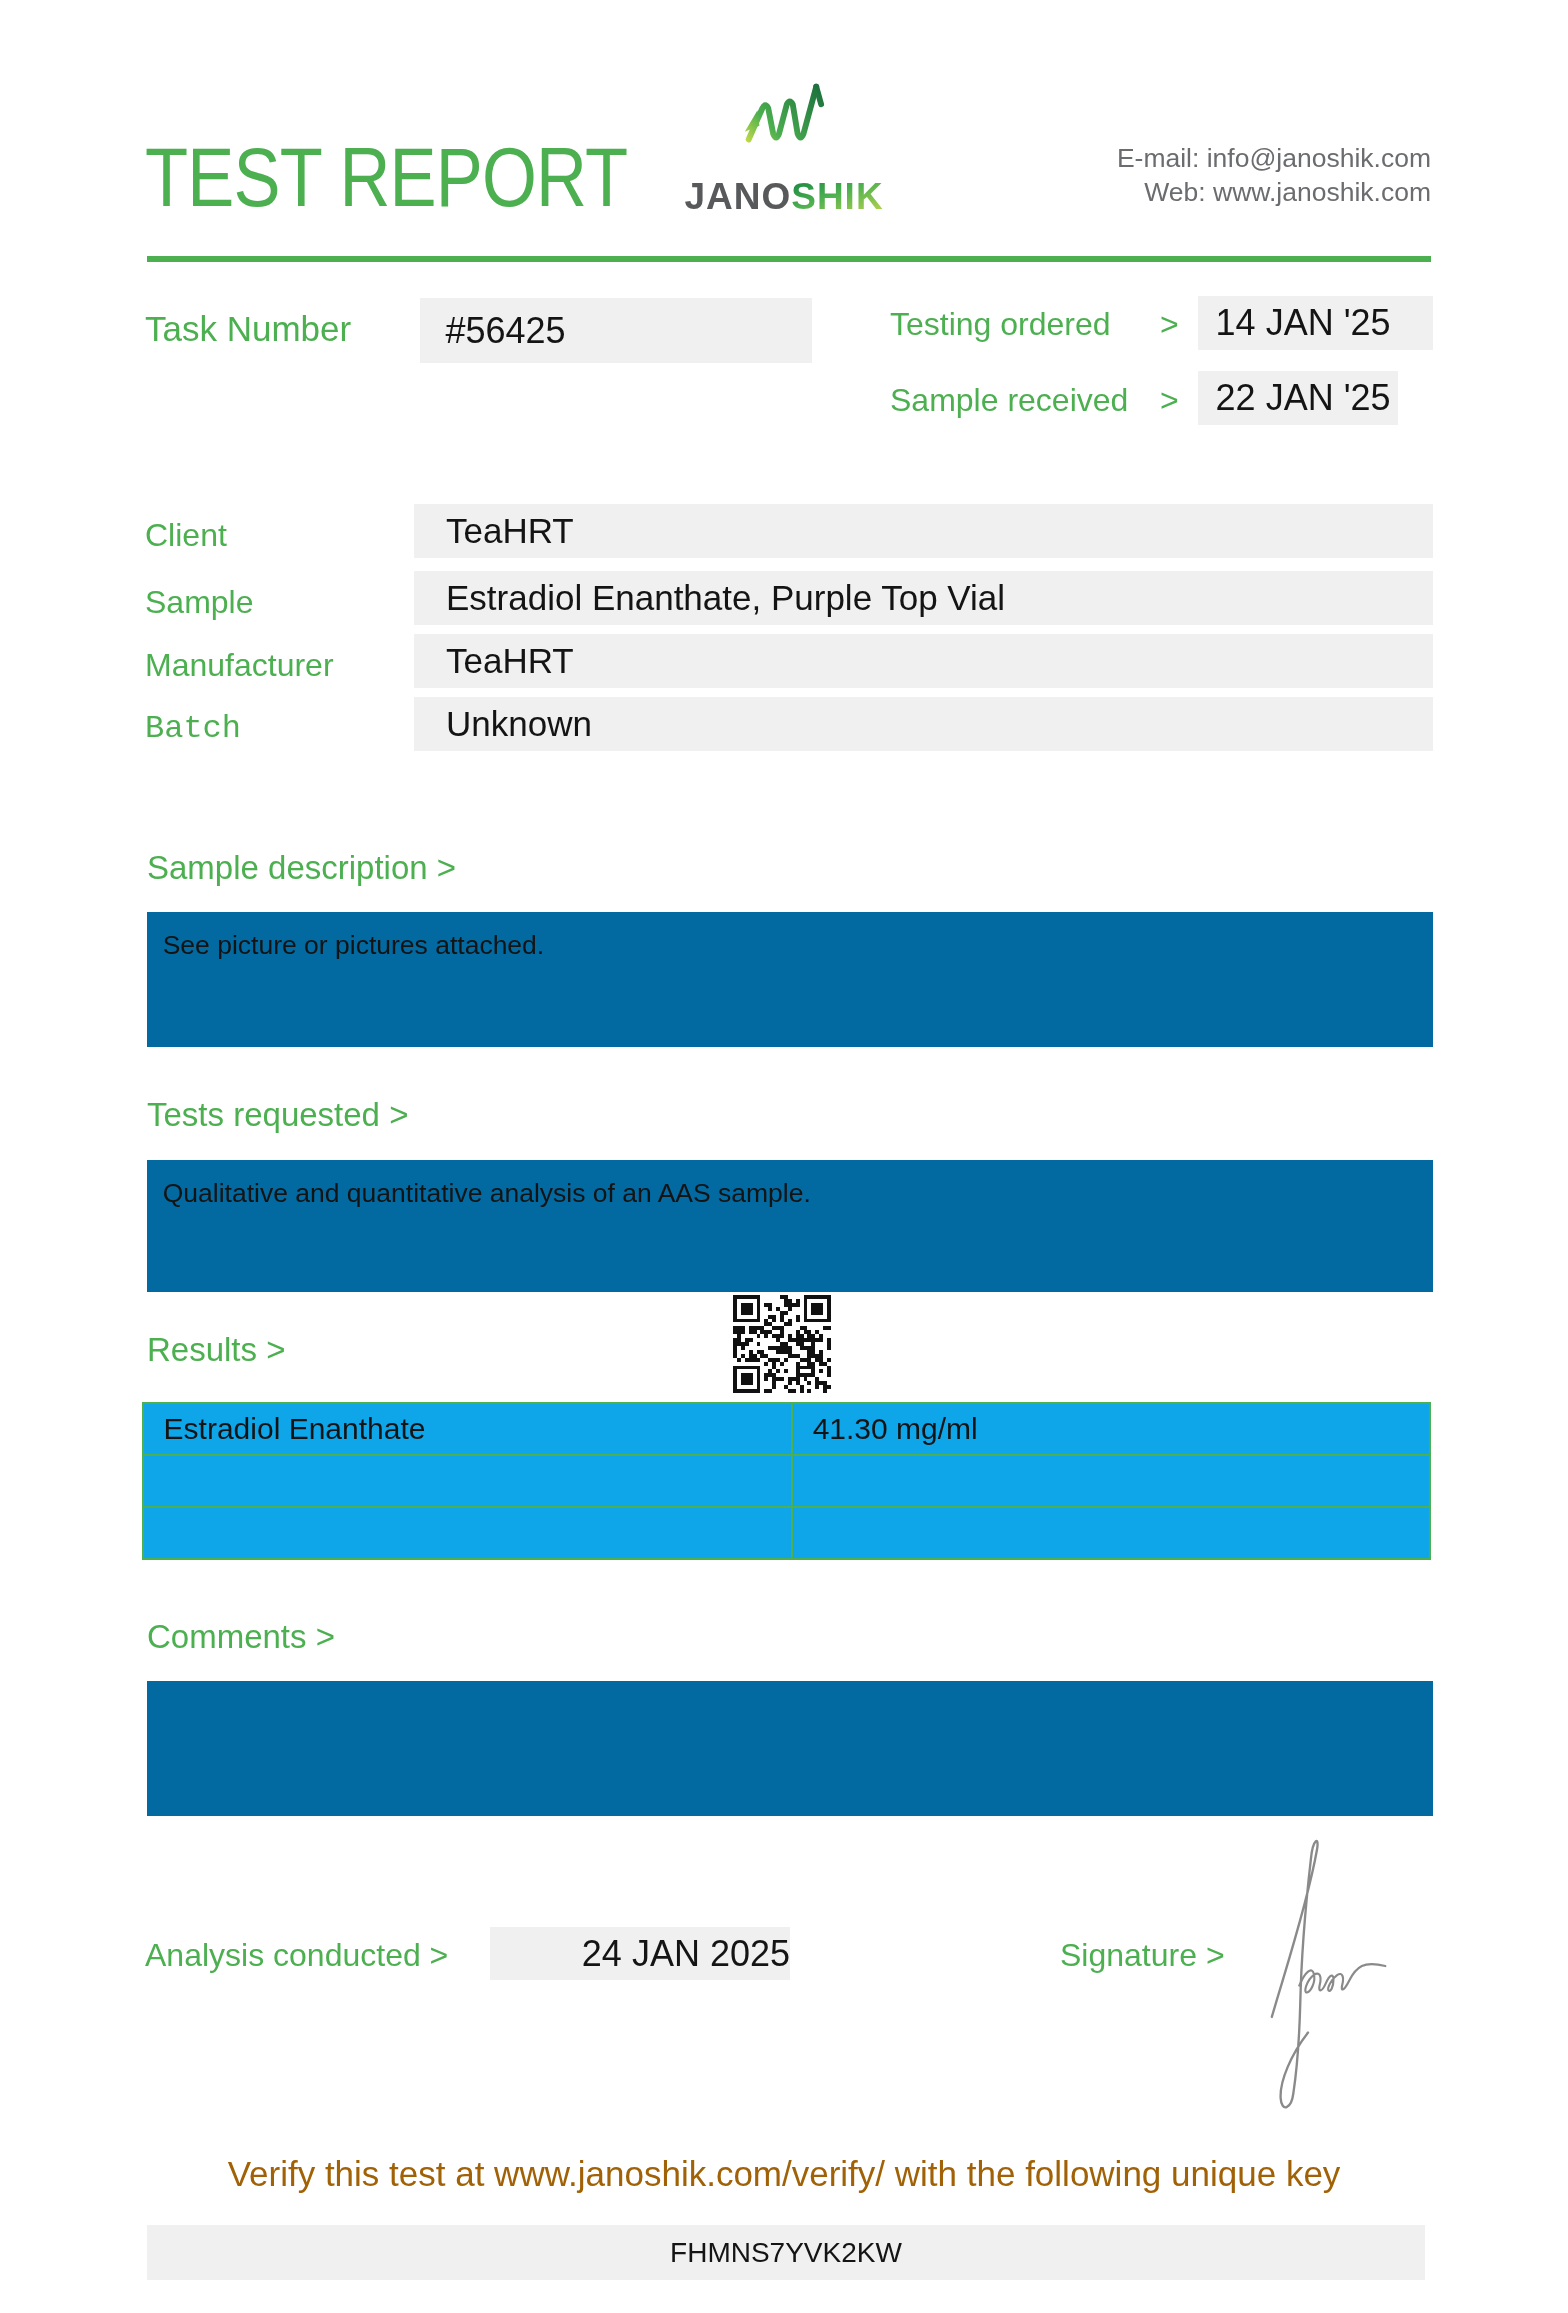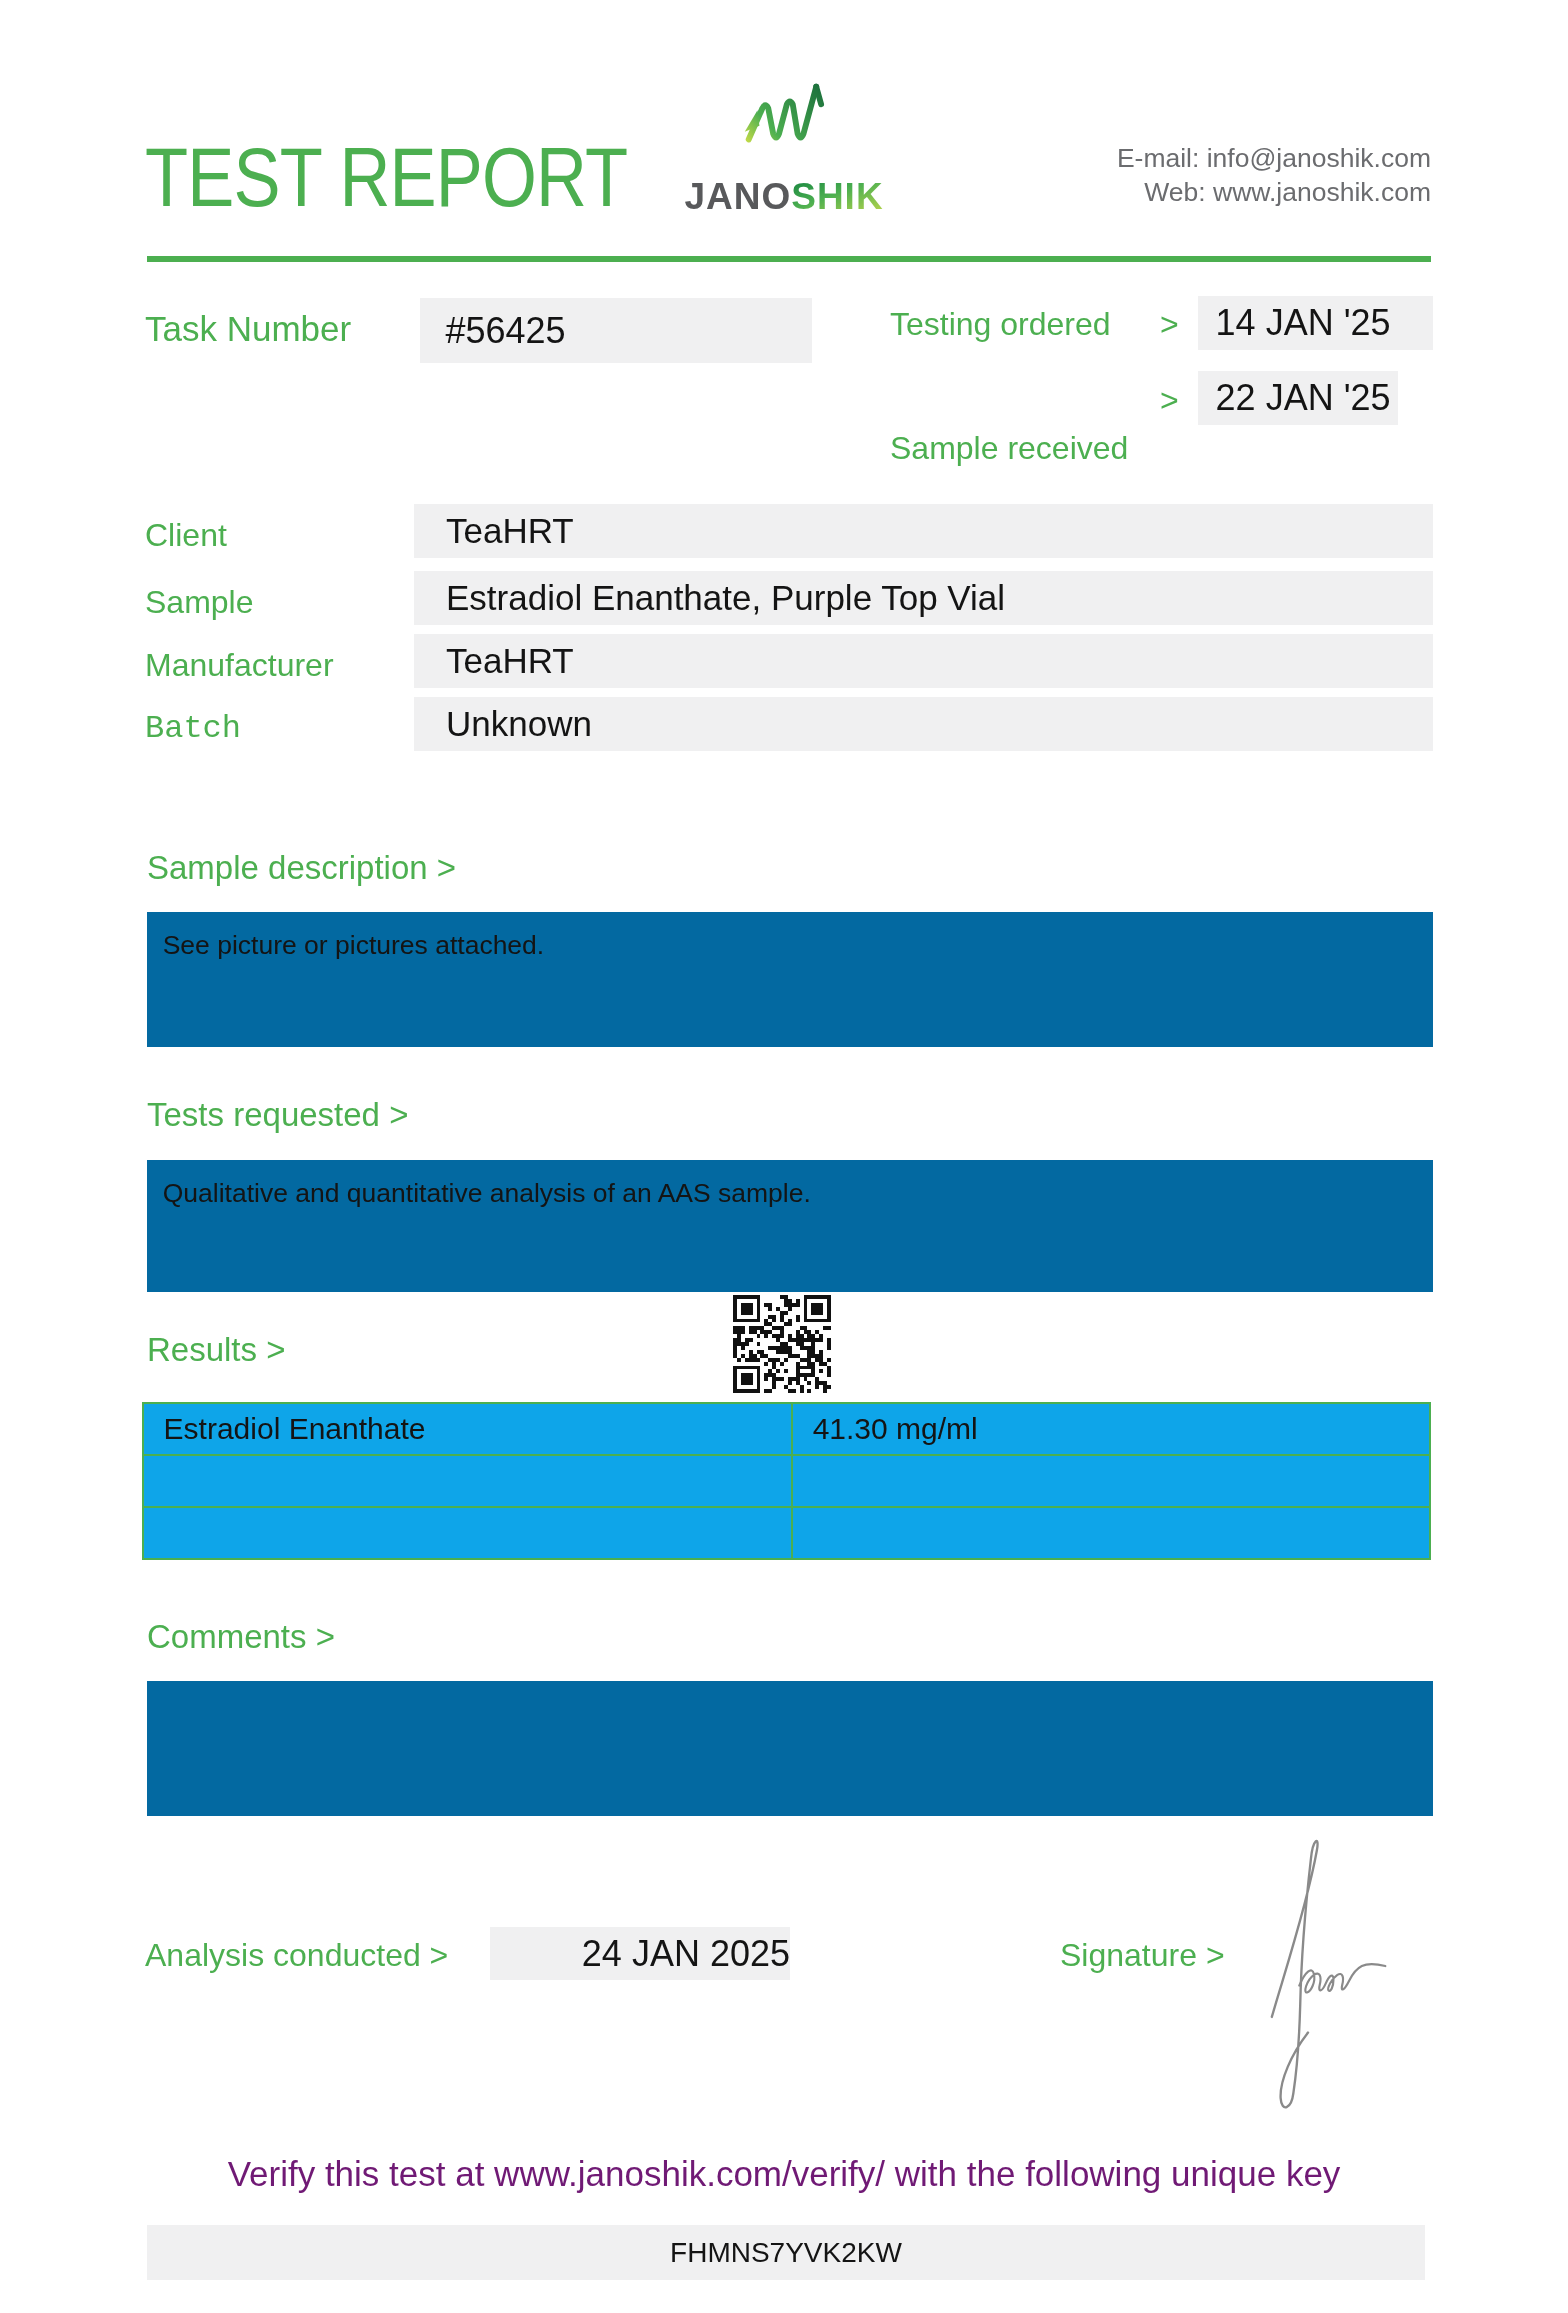--- a/index.html
+++ b/index.html
@@ -51,21 +51,21 @@
   }
   .results-table td.c1 { width:650px; }
   .results-table td.c2 { width:639px; }
 
   .qr { position:absolute; left:733px; top:1295px; width:98px; height:98px; }
 
   .signature { position:absolute; left:1264px; top:1811px; }
 
   .verify {
     position:absolute; left:0; top:2154px; width:100%; text-align:center;
-    color:#701a75; font-size:35px; white-space:nowrap;
+    color:#a16207; font-size:35px; white-space:nowrap;
   }
   .keybox {
     position:absolute; left:147px; top:2225px; width:1278px; height:55px;
     background:#f0f0f1; display:flex; align-items:center; justify-content:center;
     font-size:28px; color:#141414;
   }
 </style>
 </head>
 <body>
 
@@ -103,21 +103,21 @@
   <div class="gbox" style="left:420px; top:298px; width:392px; height:65px; padding-left:25.5px;">
     <span class="val">#56425</span>
   </div>
 
   <div class="glabel" style="left:890px; top:306px;">Testing ordered</div>
   <div class="arrow" style="left:1160px; top:306px;">&gt;</div>
   <div class="gbox" style="left:1198px; top:296px; width:235px; height:54px; padding-left:17.6px;">
     <span class="val">14 JAN '25</span>
   </div>
 
-  <div class="glabel" style="left:890px; top:382px;margin-top:48px;">Sample received</div>
+  <div class="glabel" style="left:890px; top:382px;">Sample received</div>
   <div class="arrow" style="left:1160px; top:382px;">&gt;</div>
   <div class="gbox" style="left:1198px; top:371px; width:200px; height:54px; padding-left:17.6px;">
     <span class="val">22 JAN '25</span>
   </div>
 
   <div class="glabel" style="left:145px; top:517px;">Client</div>
   <div class="gbox" style="left:414px; top:504px; width:1019px; height:54px; padding-left:32px;">
     <span class="val" style="font-size:35px;">TeaHRT</span>
   </div>
 

